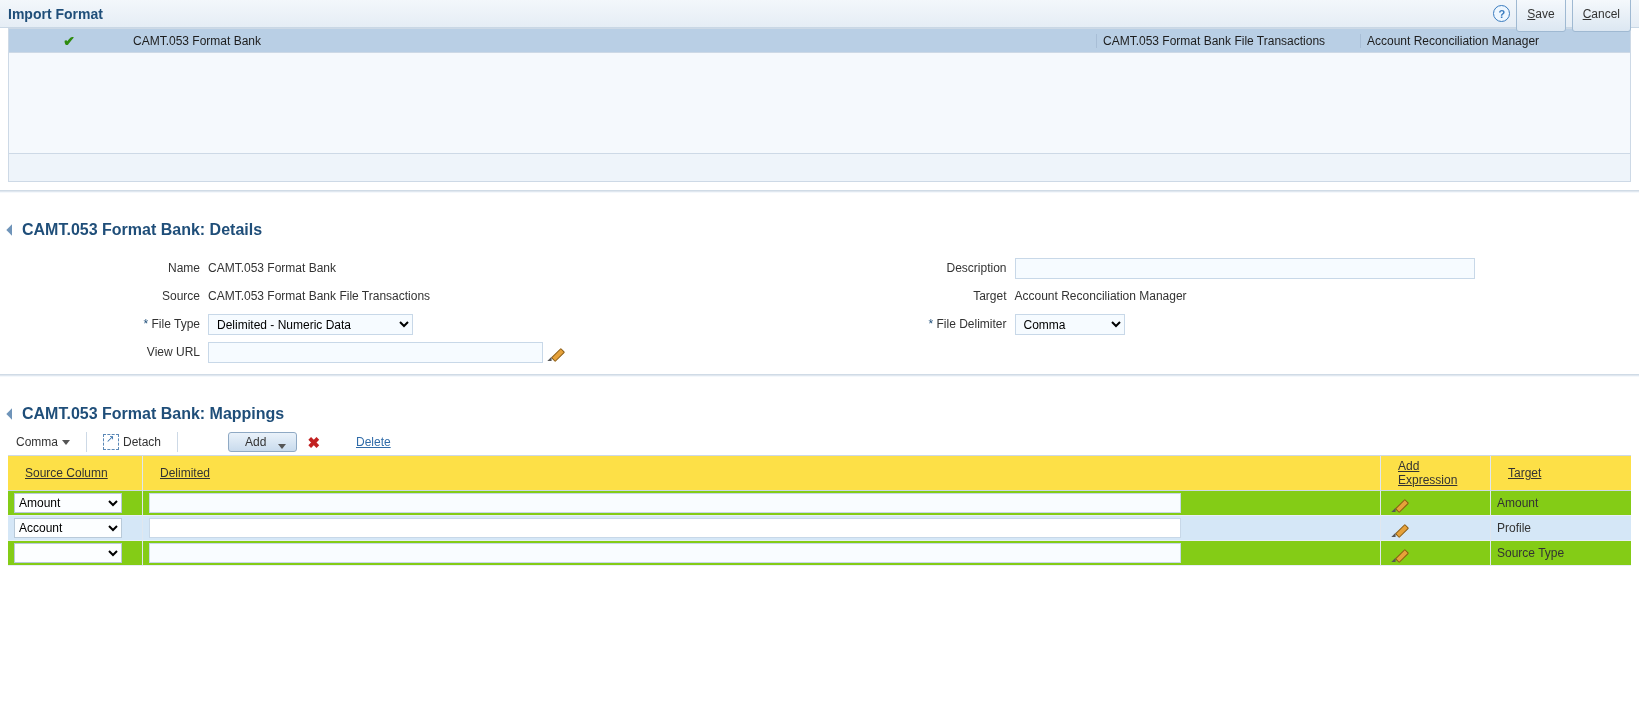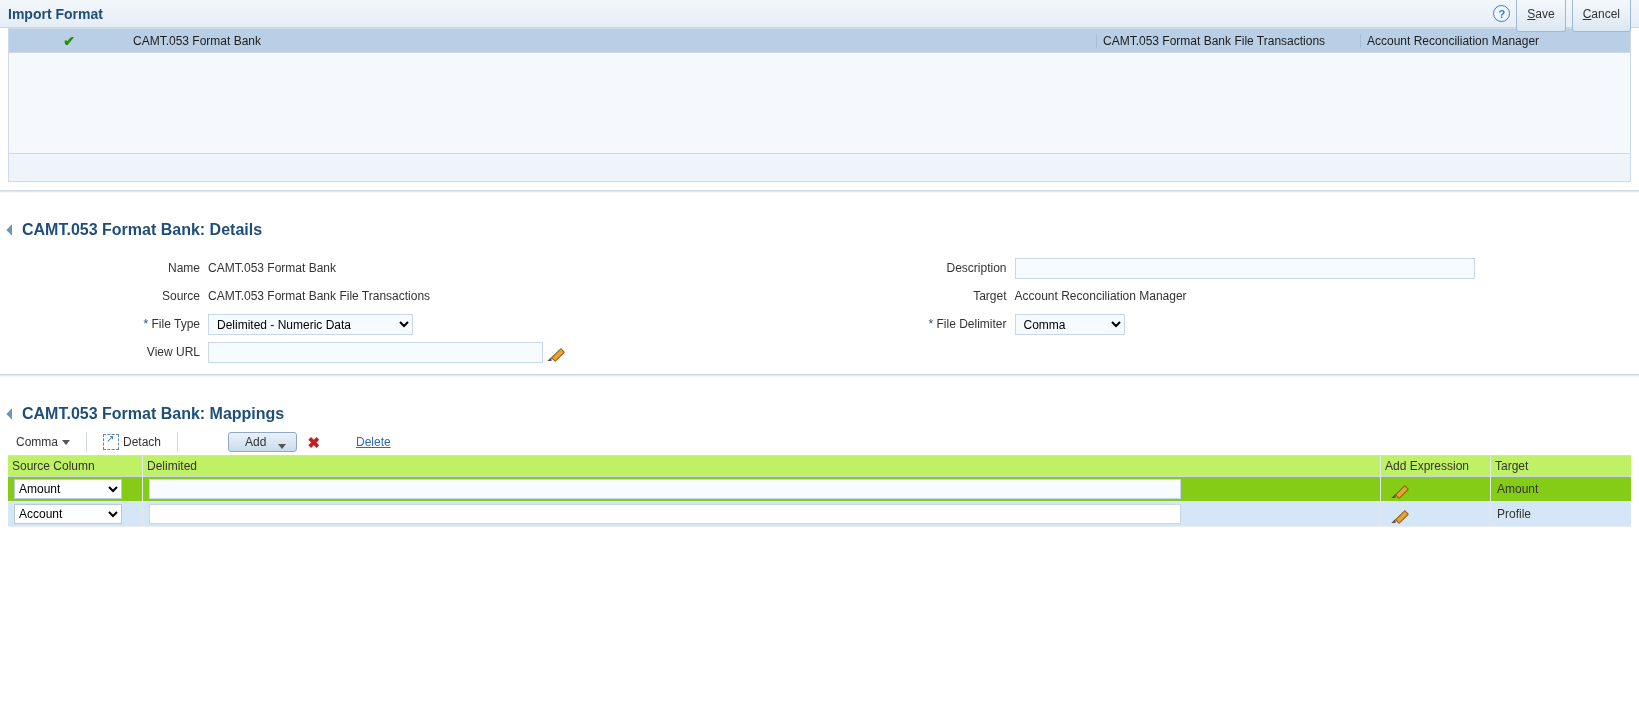--- a/index.html
+++ b/index.html
@@ -255,25 +255,26 @@
 
   .map-table {
     border-top: 1px solid #cdd9e6;
     width: 100%;
   }
   .map-head, .map-row {
     display: flex;
     align-items: stretch;
   }
   .map-head .mc {
-    background: #bef264;
+    background: #fde047;
     border-bottom: 1px solid #cdd9e6;
     font-weight: normal;
     color: #333;
-    padding: 3px 4px;
+    padding: 3px 17px;
+    text-decoration: underline;
   }
   .mc {
     border-right: 1px solid #e0e7ef;
     border-bottom: 1px solid #e8eef5;
     padding: 2px 6px;
     display: flex;
     align-items: center;
   }
   .mc-src   { width: 135px; }
   .mc-expr  { flex: 1; }
@@ -439,14 +440,28 @@
       </div>
       <div class="mc mc-expr">
         <input type="text" class="expr-inp" value="" style="">
       </div>
       <div class="mc mc-addex">
         <span class="pencil-icon"></span>
       </div>
       <div class="mc mc-tgt">Profile</div>
     </div>
 
+    <div class="map-row row-plain">
+      <div class="mc mc-src">
+        <select class="sc-sel">
+          <option></option>
+        </select>
+      </div>
+      <div class="mc mc-expr">
+        <input type="text" class="expr-inp" value="" style="">
+      </div>
+      <div class="mc mc-addex">
+        <span class="pencil-icon"></span>
+      </div>
+      <div class="mc mc-tgt">Source Type</div>
+    </div>
   </div>
 </div>
 
 </body></html>

